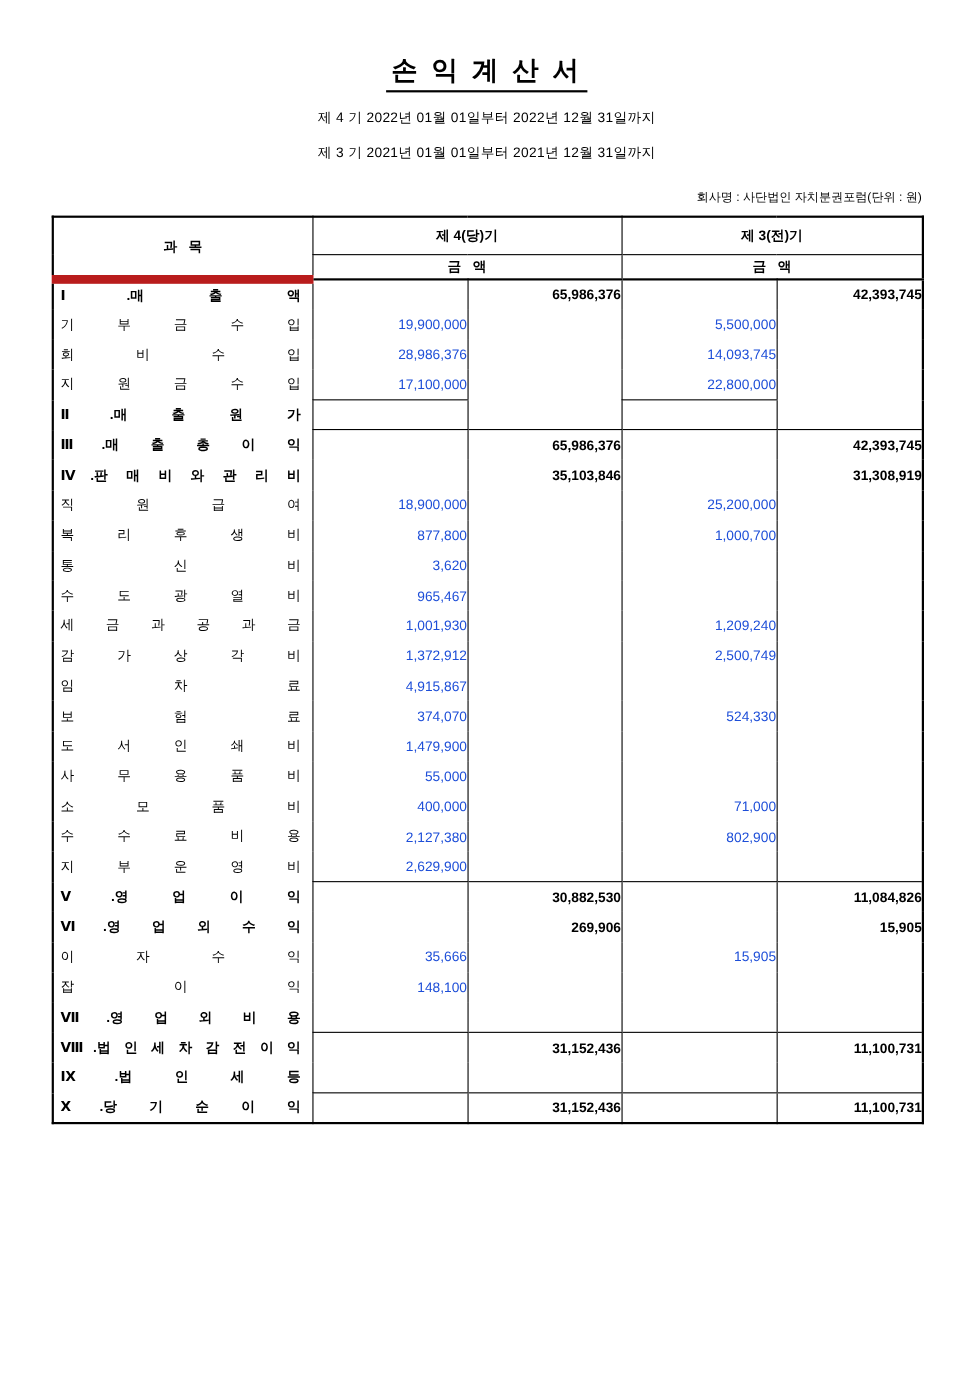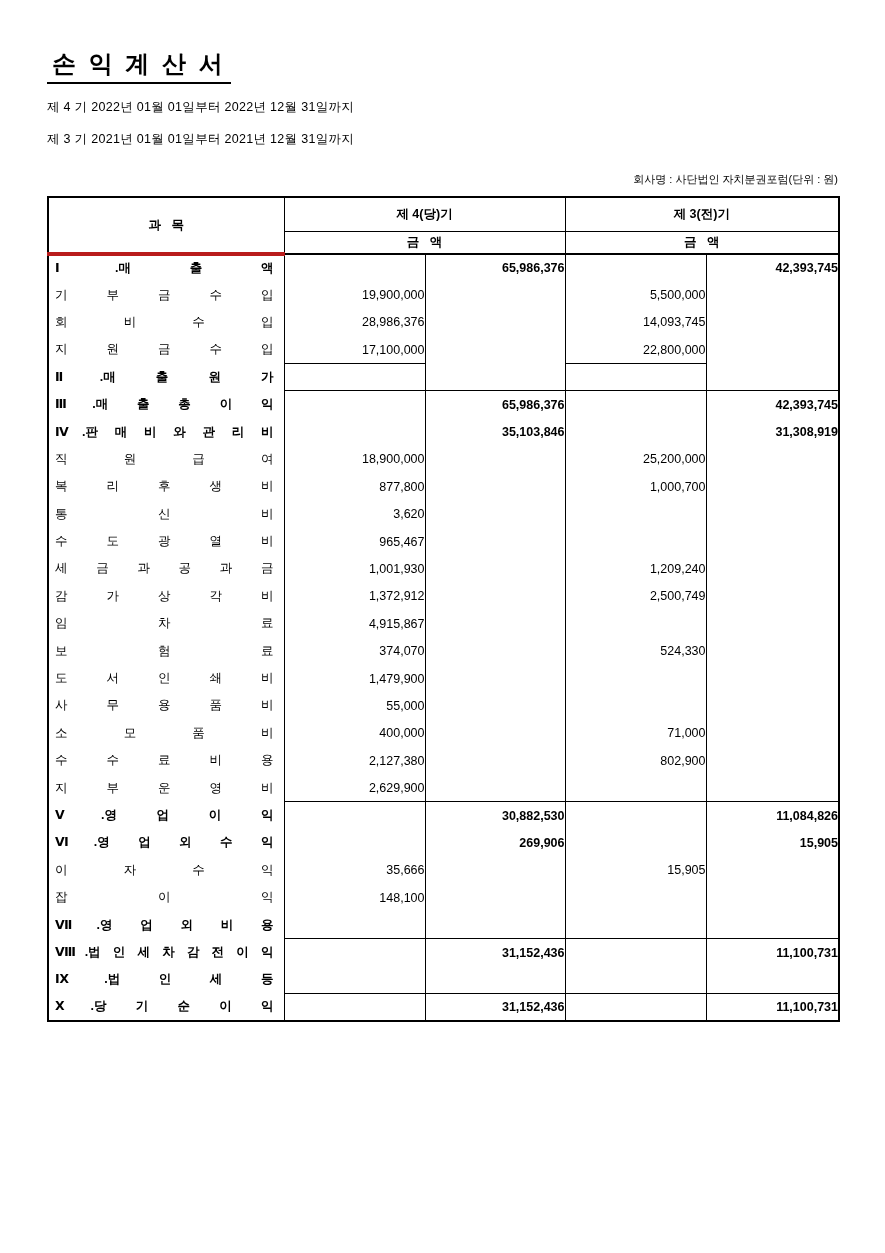--- a/index.html
+++ b/index.html
@@ -11,21 +11,21 @@
   }
   .page {
     position: relative;
     width: 885px;
     height: 1253px;
     background: #fff;
     box-sizing: border-box;
     padding: 48px 47px 0 47px;
   }
   
-  .doc-head { }
+  .doc-head { text-align: center; }
   .doc-title {
     display: inline-block;
     font-size: 24px;
     font-weight: bold;
     letter-spacing: 3px;
     padding: 0 5px 2px 5px;
     border-bottom: 2px solid #000;
     white-space: pre;
   }
   .period-line {
@@ -52,36 +52,36 @@
   table.stmt th, table.stmt td {
     border-left: 1px solid #000;
     padding: 0;
     font-size: 12.5px;
     vertical-align: middle;
     overflow: hidden;
   }
   thead tr.h1 { height: 34px; }
   thead tr.h2 { height: 23px; }
   thead th { font-weight: bold; white-space: pre; text-align: center; }
-  th.h-subject { border-bottom: 4px solid #b91c1c; }
+  th.h-subject { border-bottom: 8px solid #b91c1c; }
   th.h-period  { border-bottom: 1px solid #000; }
   tr.h2 th     { border-bottom: 2px solid #000; }
   tbody tr { height: 27.4px; }
   td.c-label .jspread {
     display: block;
     text-align: justify;
     text-align-last: justify;
     -moz-text-align-last: justify;
     padding: 0 10px 0 6px;
     white-space: normal;
   }
   tr.sub td.c-label .jspread { }
   tr.main td.c-label { font-weight: bold; }
   td.c-num { text-align: right; }
-  td.d { padding-right: 7px; color: #000000; }
+  td.d { padding-right: 7px; color: #1d4ed8; }
   td.t { padding-right: 5px; font-weight: bold; }
   tr.close-detail  td.d     { border-bottom: 1px solid #000; }
   tr.close-amounts td.c-num { border-bottom: 1px solid #000; text-align: right; }
 </style>
 </head>
 <body>
 
 <div class="page">
 
   <div class="doc-head">

